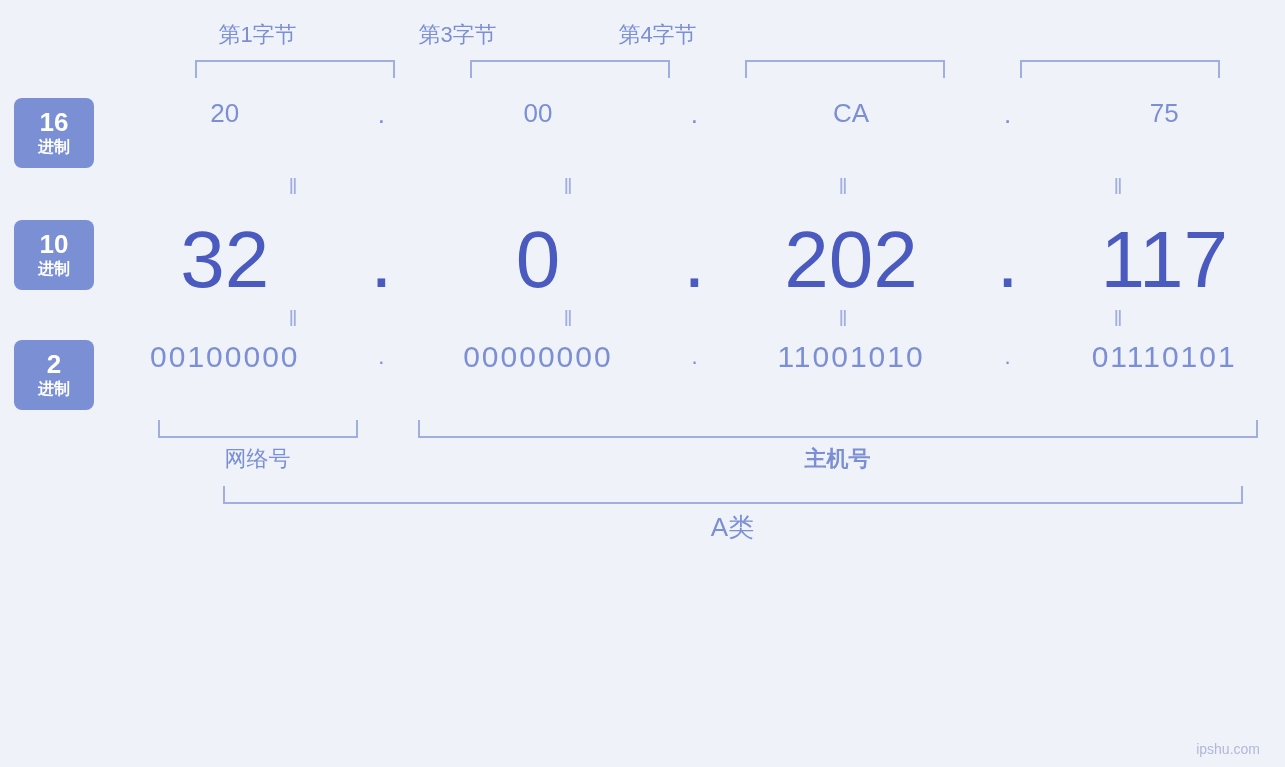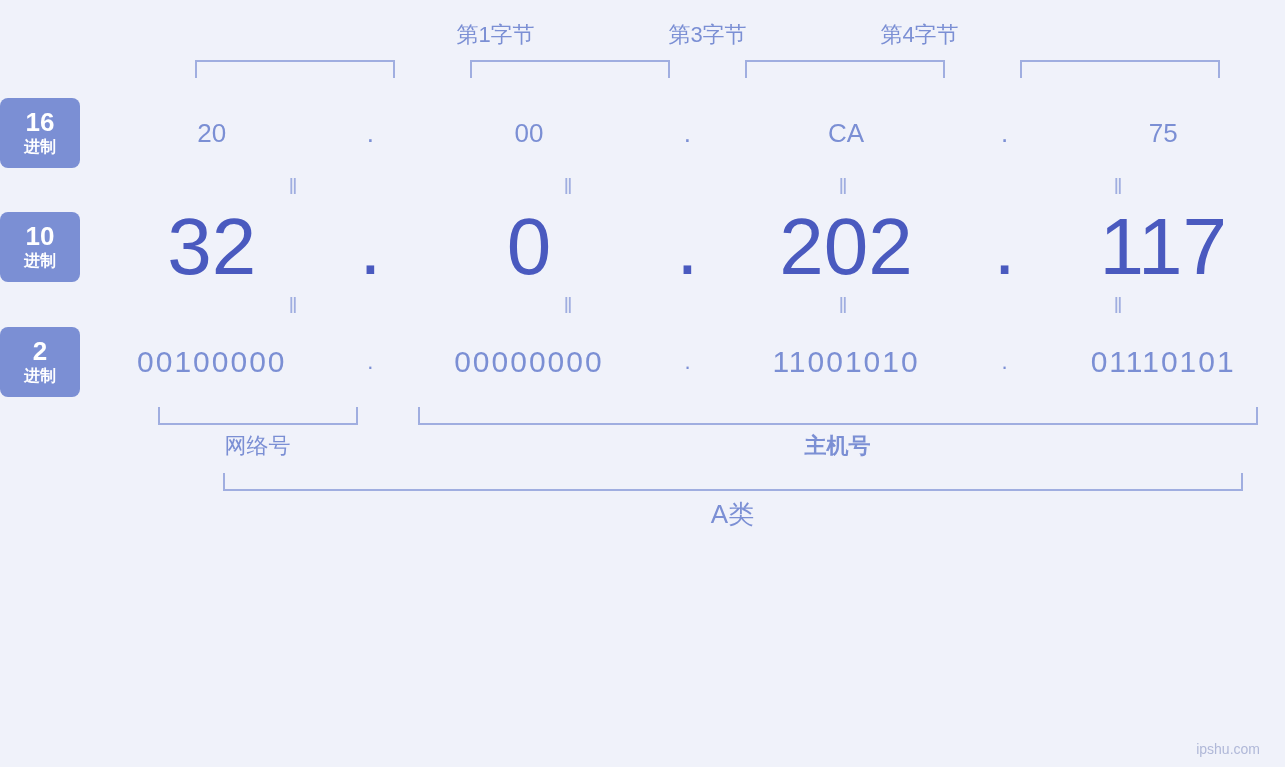--- a/index.html
+++ b/index.html
@@ -21,23 +21,22 @@
       flex-direction: column;
       align-items: center;
       padding-top: 20px;
     }
 
     
     .headers-row {
       display: flex;
       width: 1100px;
       margin-left: 130px;
-      justify-content: center;
+      justify-content: flex-start;
       margin-bottom: 10px;
-      gap: 12px;
     }
 
     .col-header {
       color: #7b8fd4;
       font-size: 22px;
       font-weight: 400;
       width: 200px;
       text-align: center;
     }
 
@@ -54,23 +53,24 @@
       width: 200px;
       height: 18px;
       border-top: 2px solid #a0aee0;
       border-left: 2px solid #a0aee0;
       border-right: 2px solid #a0aee0;
     }
 
     
     .data-row {
       display: flex;
-      align-items: center;
+      align-items: flex-start;
       width: 100%;
       position: relative;
+      padding-left: 14px;
     }
 
     
     .row-label {
       width: 80px;
       height: 70px;
       background: #7b8fd4;
       border-radius: 8px;
       display: flex;
       flex-direction: column;
@@ -164,21 +164,21 @@
     .watermark {
       position: absolute;
       bottom: 10px;
       right: 25px;
       color: #b0b8d8;
       font-size: 14px;
     }
 
     
     .hex-row { margin-top: 10px; }
-    .dec-row { margin-top: 1px; }
+    .dec-row { margin-top: 14px; }
     .bin-row { margin-top: 2px; }
 
   </style>
 </head>
 <body>
 
 <div class="container">
 
   <div class="headers-row">
     <div class="col-header">第1字节</div>

